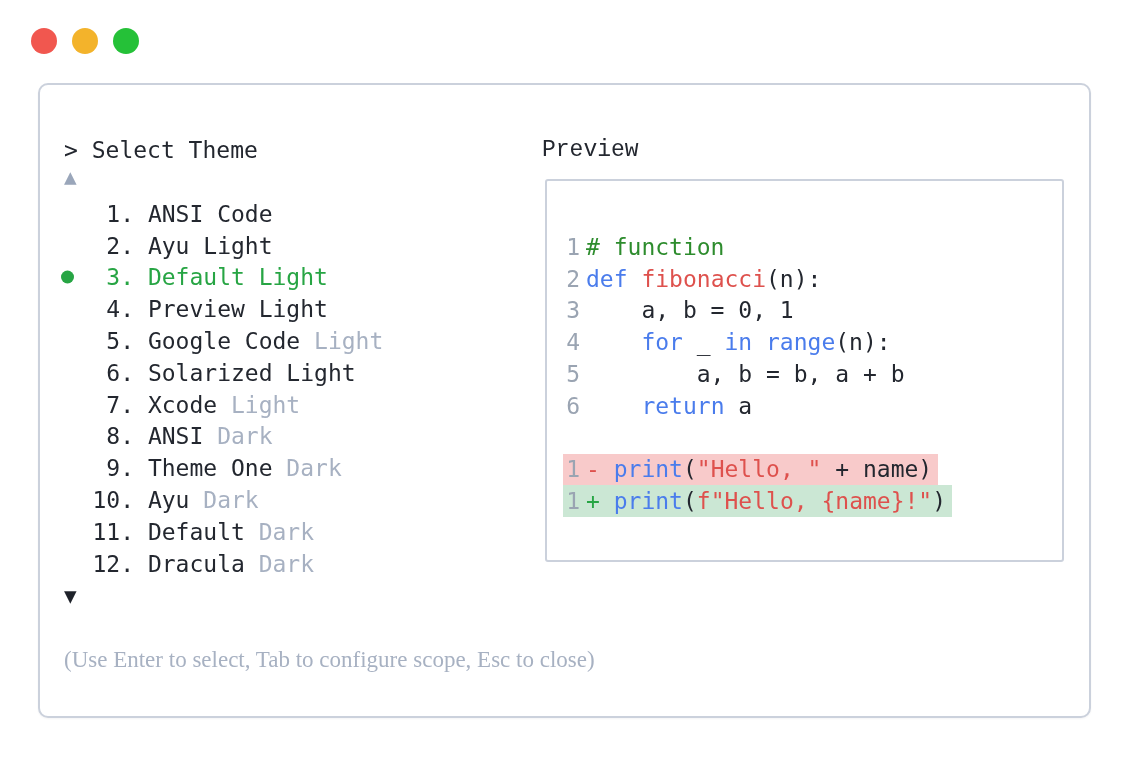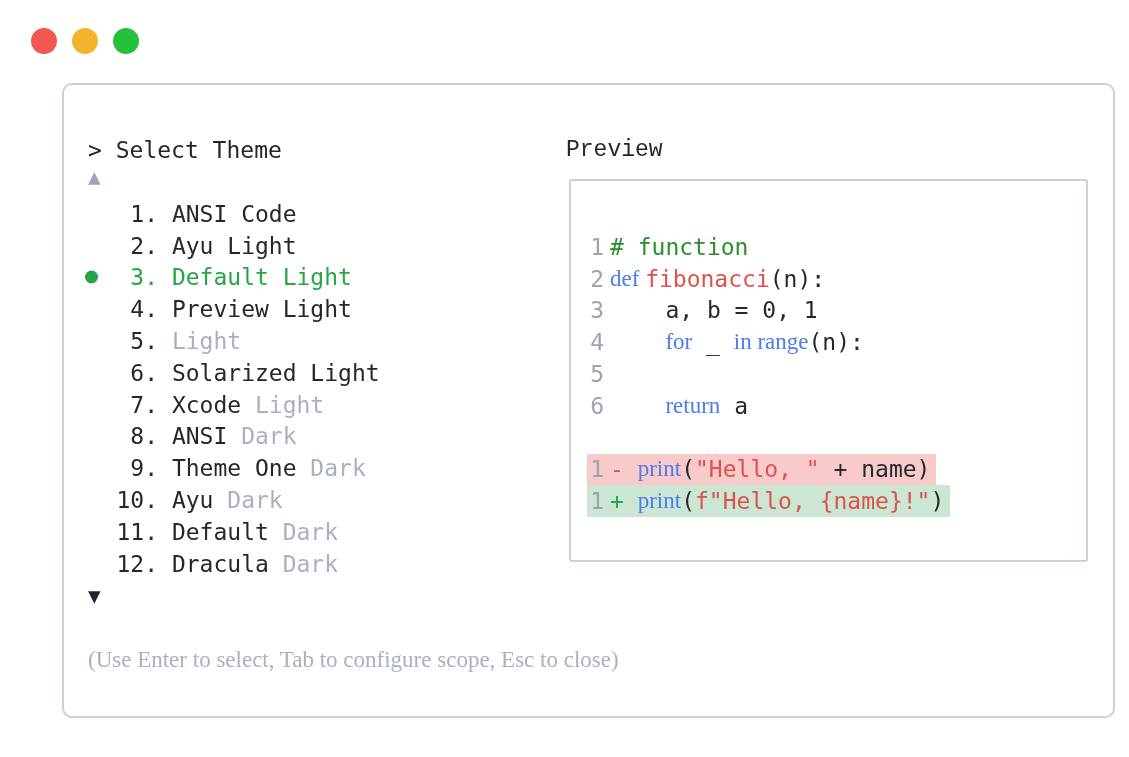--- a/index.html
+++ b/index.html
@@ -30,21 +30,20 @@
   .traffic{position:absolute;left:31px;top:28px;display:flex;gap:15px;}
   .tl{width:26px;height:26px;border-radius:50%;}
   .tl.red{background:var(--tl-red);}
   .tl.yellow{background:var(--tl-yellow);}
   .tl.green{background:var(--tl-green);}
 
   .panel{
     position:absolute;left:38px;top:83px;width:1053px;height:635px;
     border:2px solid var(--border);border-radius:10px;background:#ffffff;
     box-shadow:0 1px 2px rgba(30,40,60,0.05);
-    margin-left:24px;
   }
   .prompt{position:absolute;left:24px;top:49px;height:32px;line-height:32px;white-space:pre;}
   .scroll-ind{position:absolute;left:24px;height:32px;line-height:32px;font-size:21px;}
   .scroll-ind.up{top:76px;color:var(--arrow-up);}
   .scroll-ind.down{top:495px;color:var(--arrow-down);}
 
   .theme-list{position:absolute;left:0;top:113px;width:500px;}
   .row{display:flex;align-items:center;height:31.8px;padding-left:52.5px;position:relative;white-space:pre;}
   .row .num{white-space:pre;}
   .row .nm{margin-left:13.85px;white-space:pre;}
@@ -65,21 +64,21 @@
   }
   .cl{display:flex;align-items:center;height:31.8px;padding-left:3px;}
   .cl span{white-space:pre;}
   .cl .ln{width:14px;text-align:right;margin-right:6px;color:var(--lnum);flex:none;}
   .blank{height:31.8px;}
   .drow{width:max-content;padding-right:6px;}
   .drow.removed{background:var(--bg-rem);}
   .drow.added{background:var(--bg-add);}
 
   .tok-plain{color:var(--ink);}
-  .tok-kw{color:var(--kw);font-family:Liberation Serif, serif;}
+  .tok-kw{color:var(--kw);}
   .tok-fn{color:var(--red);}
   .tok-str{color:var(--red);}
   .tok-comment{color:var(--comment);}
   .tok-minus{color:var(--red);}
   .tok-plus{color:var(--green);}
 </style>
 </head>
 <body>
 
 <div class="traffic">
@@ -114,20 +113,21 @@
     </div>
     <div class="row">
       
       <span class="num"> 4.</span>
       <span class="nm">Preview Light</span>
       <span class="mut"></span>
     </div>
     <div class="row">
       
       <span class="num"> 5.</span>
+      <span class="nm">Google Code</span>
       <span class="mut">Light</span>
     </div>
     <div class="row">
       
       <span class="num"> 6.</span>
       <span class="nm">Solarized Light</span>
       <span class="mut"></span>
     </div>
     <div class="row">
       
@@ -190,20 +190,21 @@
     <div class="cl">
       <span class="ln">4</span>
       <span class="tok-plain">    </span>
       <span class="tok-kw">for</span>
       <span class="tok-plain"> _ </span>
       <span class="tok-kw">in range</span>
       <span class="tok-plain">(n):</span>
     </div>
     <div class="cl">
       <span class="ln">5</span>
+      <span class="tok-plain">        a, b = b, a + b</span>
     </div>
     <div class="cl">
       <span class="ln">6</span>
       <span class="tok-plain">    </span>
       <span class="tok-kw">return</span>
       <span class="tok-plain"> a</span>
     </div>
     <div class="blank"></div>
     <div class="cl drow removed">
       <span class="ln">1</span>

